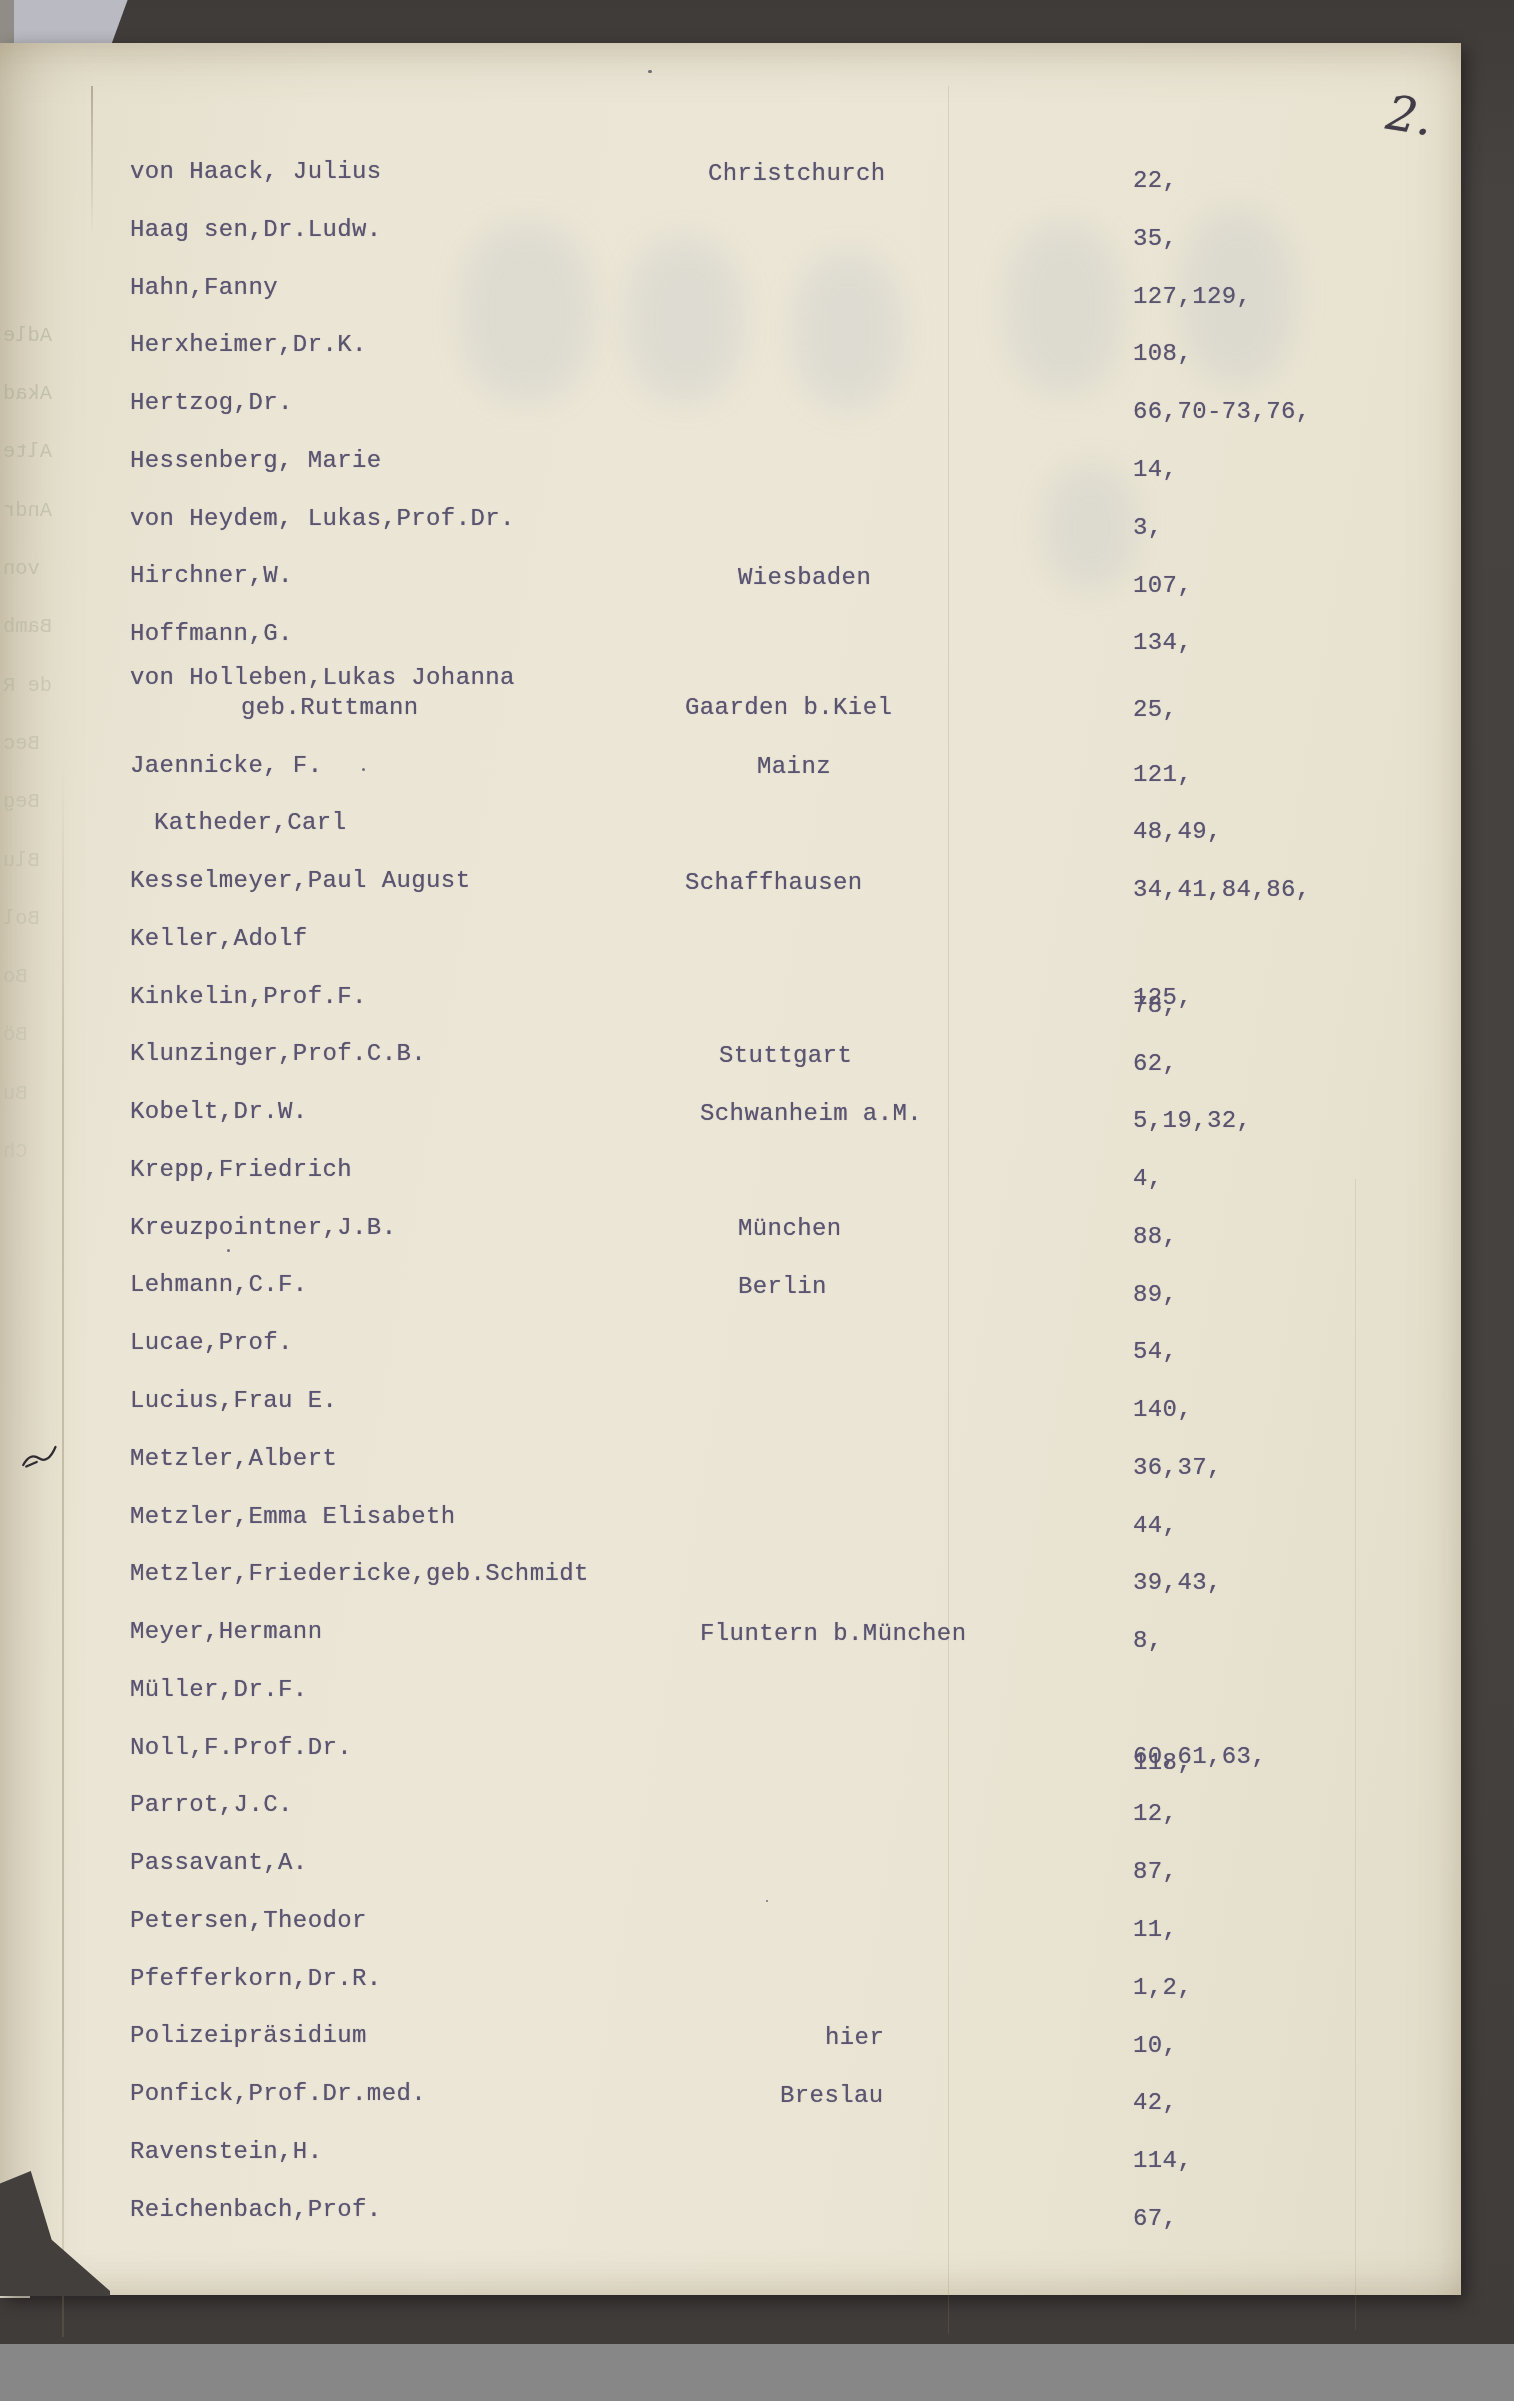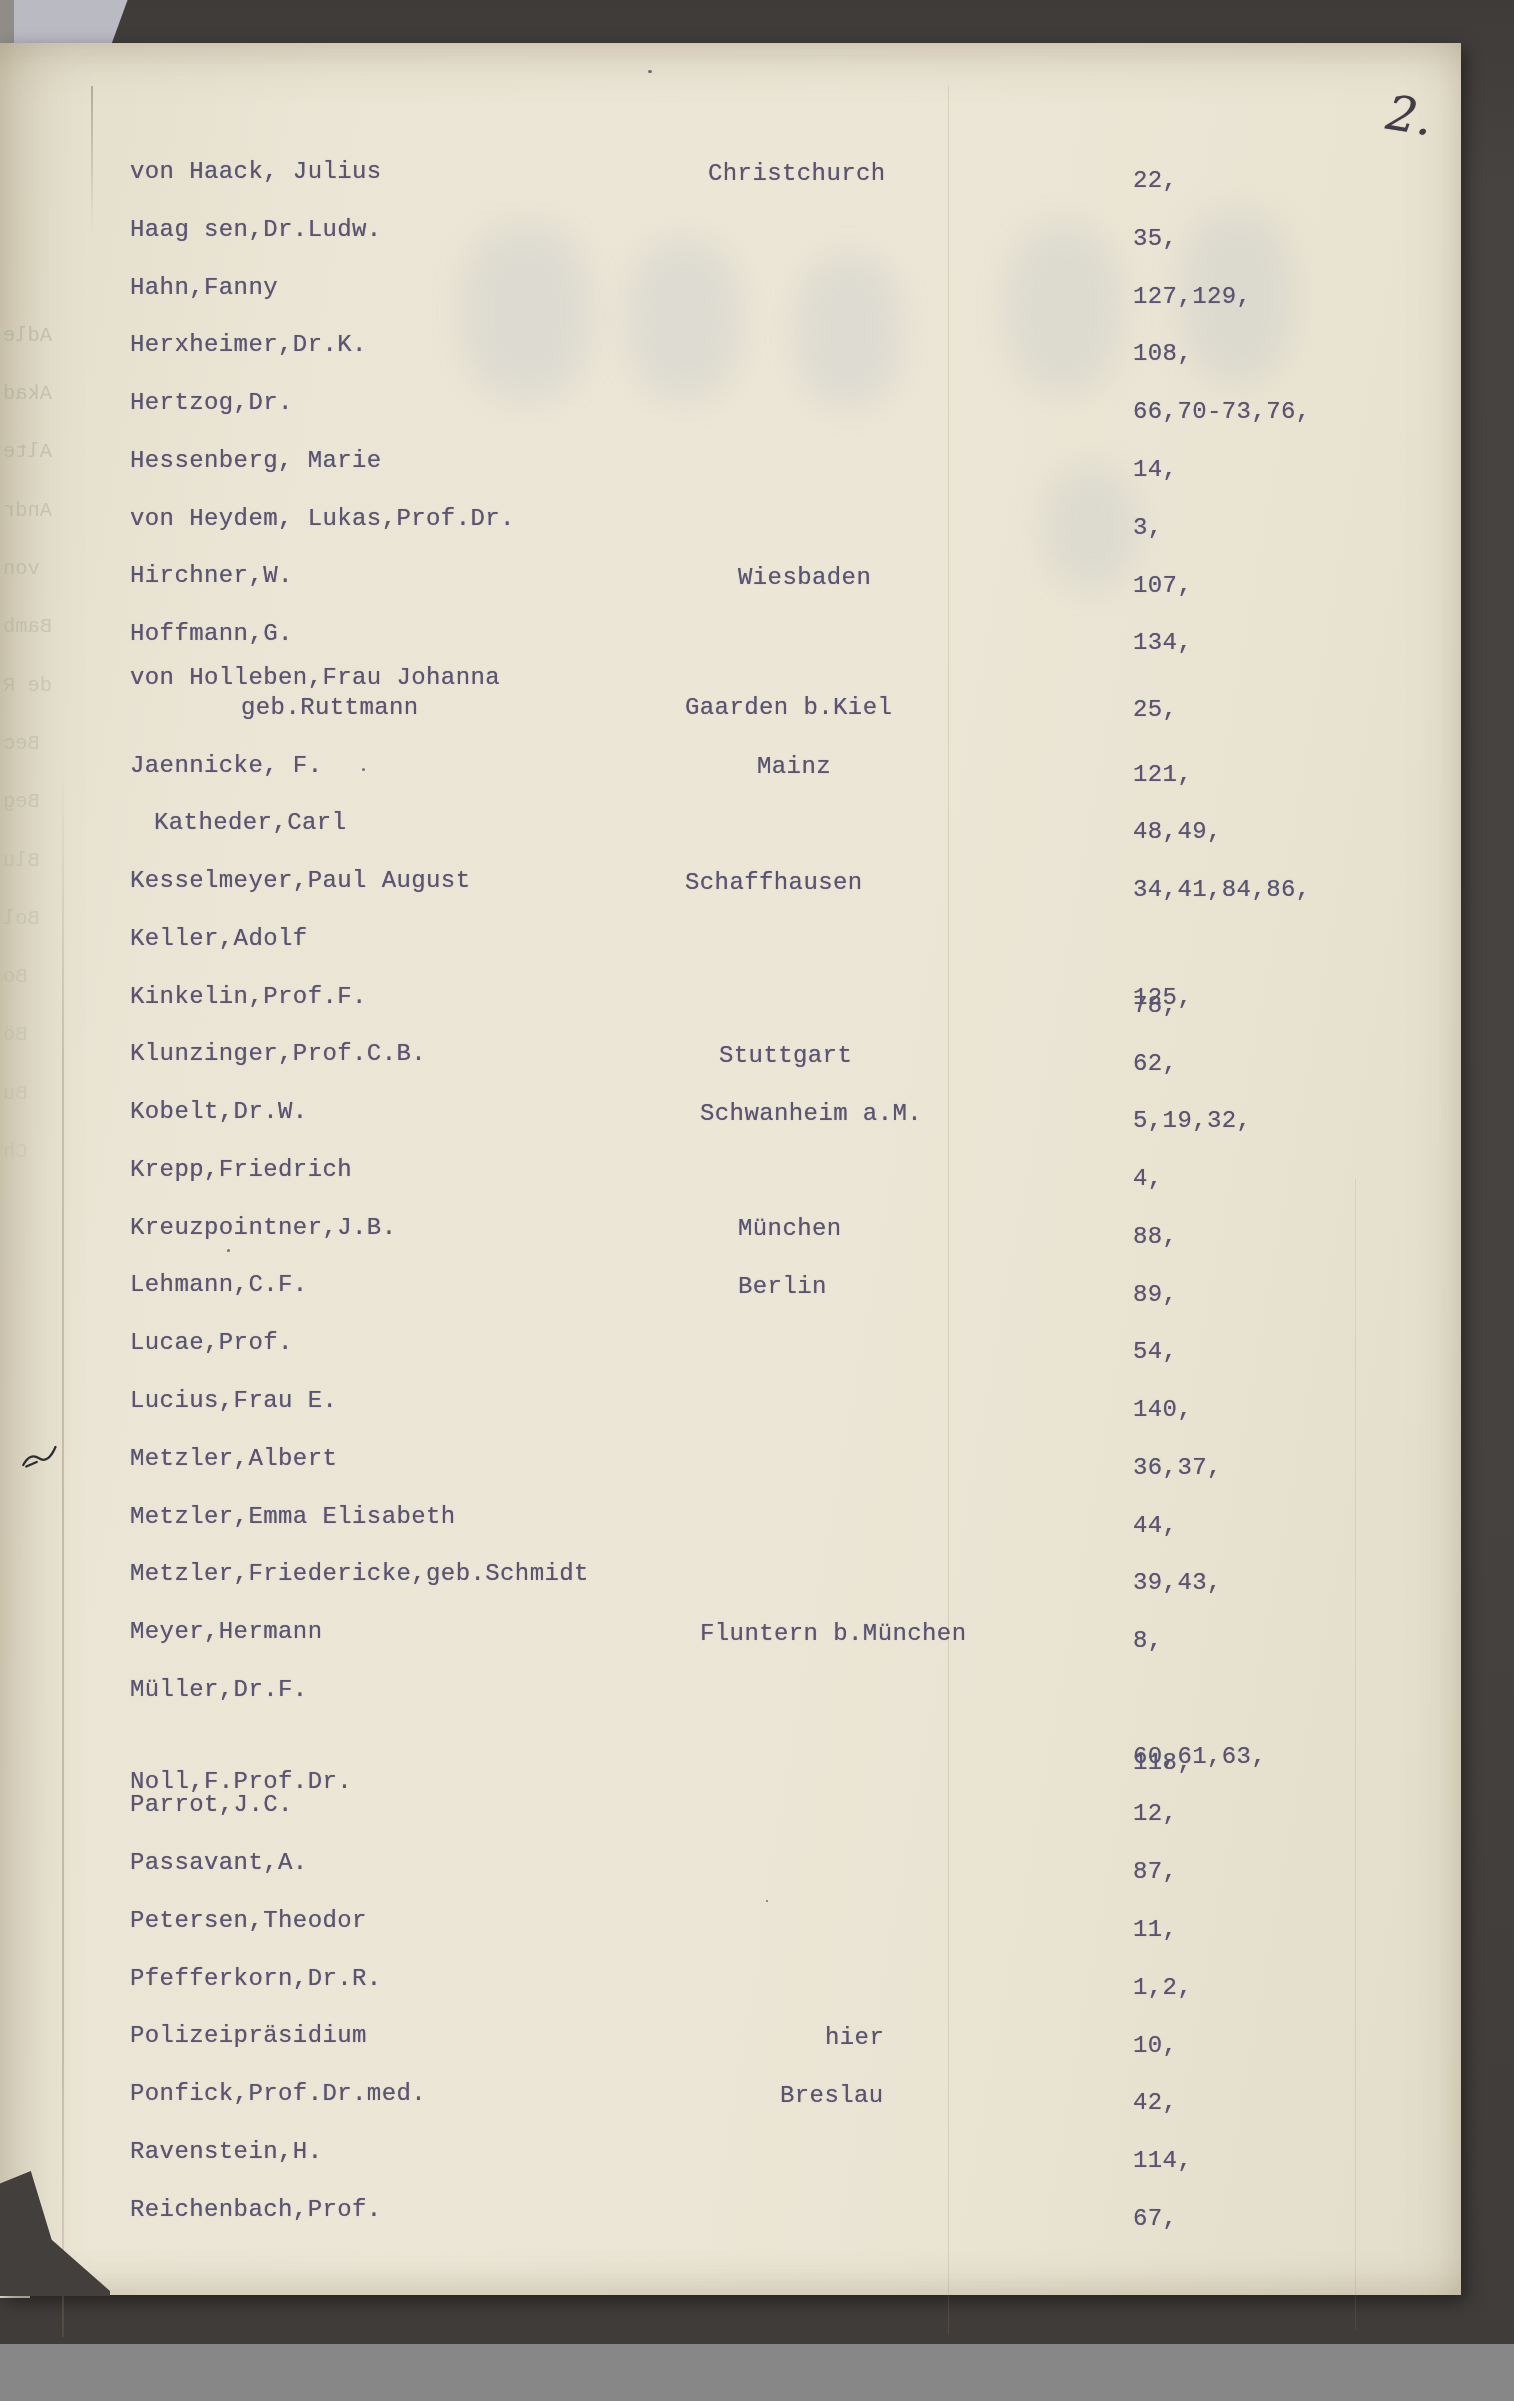--- a/index.html
+++ b/index.html
@@ -102,21 +102,21 @@
       <span class="tw" style="left: 1133px; top: 355px;">66,70-73,76,</span>
       <span class="tw" style="left: 130px; top: 404px;">Hessenberg, Marie</span>
       <span class="tw" style="left: 1133px; top: 413px;">14,</span>
       <span class="tw" style="left: 130px; top: 462px;">von Heydem, Lukas,Prof.Dr.</span>
       <span class="tw" style="left: 1133px; top: 471px;">3,</span>
       <span class="tw" style="left: 130px; top: 519px;">Hirchner,W.</span>
       <span class="tw" style="left: 738px; top: 521px;">Wiesbaden</span>
       <span class="tw" style="left: 1133px; top: 529px;">107,</span>
       <span class="tw" style="left: 130px; top: 577px;">Hoffmann,G.</span>
       <span class="tw" style="left: 1133px; top: 586px;">134,</span>
-      <span class="tw" style="left: 130px; top: 621px;">von Holleben,Frau Johanna</span>
+      <span class="tw" style="left: 130px; top: 621px;">von Holleben,Lukas Johanna</span>
       <span class="tw" style="left: 241px; top: 651px;">geb.Ruttmann</span>
       <span class="tw" style="left: 685px; top: 651px;">Gaarden b.Kiel</span>
       <span class="tw" style="left: 1133px; top: 653px;">25,</span>
       <span class="tw" style="left: 130px; top: 709px;">Jaennicke, F.</span>
       <span class="tw" style="left: 757px; top: 710px;">Mainz</span>
       <span class="tw" style="left: 1133px; top: 718px;">121,</span>
       <span class="tw" style="left: 130px; top: 766px; margin-left: 24px;">Katheder,Carl</span>
       <span class="tw" style="left: 1133px; top: 775px;">48,49,</span>
       <span class="tw" style="left: 130px; top: 824px;">Kesselmeyer,Paul August</span>
       <span class="tw" style="left: 685px; top: 826px;">Schaffhausen</span>
@@ -147,21 +147,21 @@
       <span class="tw" style="left: 1133px; top: 1411px;">36,37,</span>
       <span class="tw" style="left: 130px; top: 1460px;">Metzler,Emma Elisabeth</span>
       <span class="tw" style="left: 1133px; top: 1469px;">44,</span>
       <span class="tw" style="left: 130px; top: 1517px;">Metzler,Friedericke,geb.Schmidt</span>
       <span class="tw" style="left: 1133px; top: 1526px;">39,43,</span>
       <span class="tw" style="left: 130px; top: 1575px;">Meyer,Hermann</span>
       <span class="tw" style="left: 700px; top: 1577px;">Fluntern b.München</span>
       <span class="tw" style="left: 1133px; top: 1584px;">8,</span>
       <span class="tw" style="left: 130px; top: 1633px;">Müller,Dr.F.</span>
       <span class="tw" style="left: 1133px; top: 1706px;">118,</span>
-      <span class="tw" style="left: 130px; top: 1691px; margin-top: 34px;">Noll,F.Prof.Dr.</span>
+      <span class="tw" style="left: 130px; top: 1691px;">Noll,F.Prof.Dr.</span>
       <span class="tw" style="left: 1133px; top: 1700px;">60,61,63,</span>
       <span class="tw" style="left: 130px; top: 1748px;">Parrot,J.C.</span>
       <span class="tw" style="left: 1133px; top: 1757px;">12,</span>
       <span class="tw" style="left: 130px; top: 1806px;">Passavant,A.</span>
       <span class="tw" style="left: 1133px; top: 1815px;">87,</span>
       <span class="tw" style="left: 130px; top: 1864px;">Petersen,Theodor</span>
       <span class="tw" style="left: 1133px; top: 1873px;">11,</span>
       <span class="tw" style="left: 130px; top: 1922px;">Pfefferkorn,Dr.R.</span>
       <span class="tw" style="left: 1133px; top: 1931px;">1,2,</span>
       <span class="tw" style="left: 130px; top: 1979px;">Polizeipräsidium</span>

